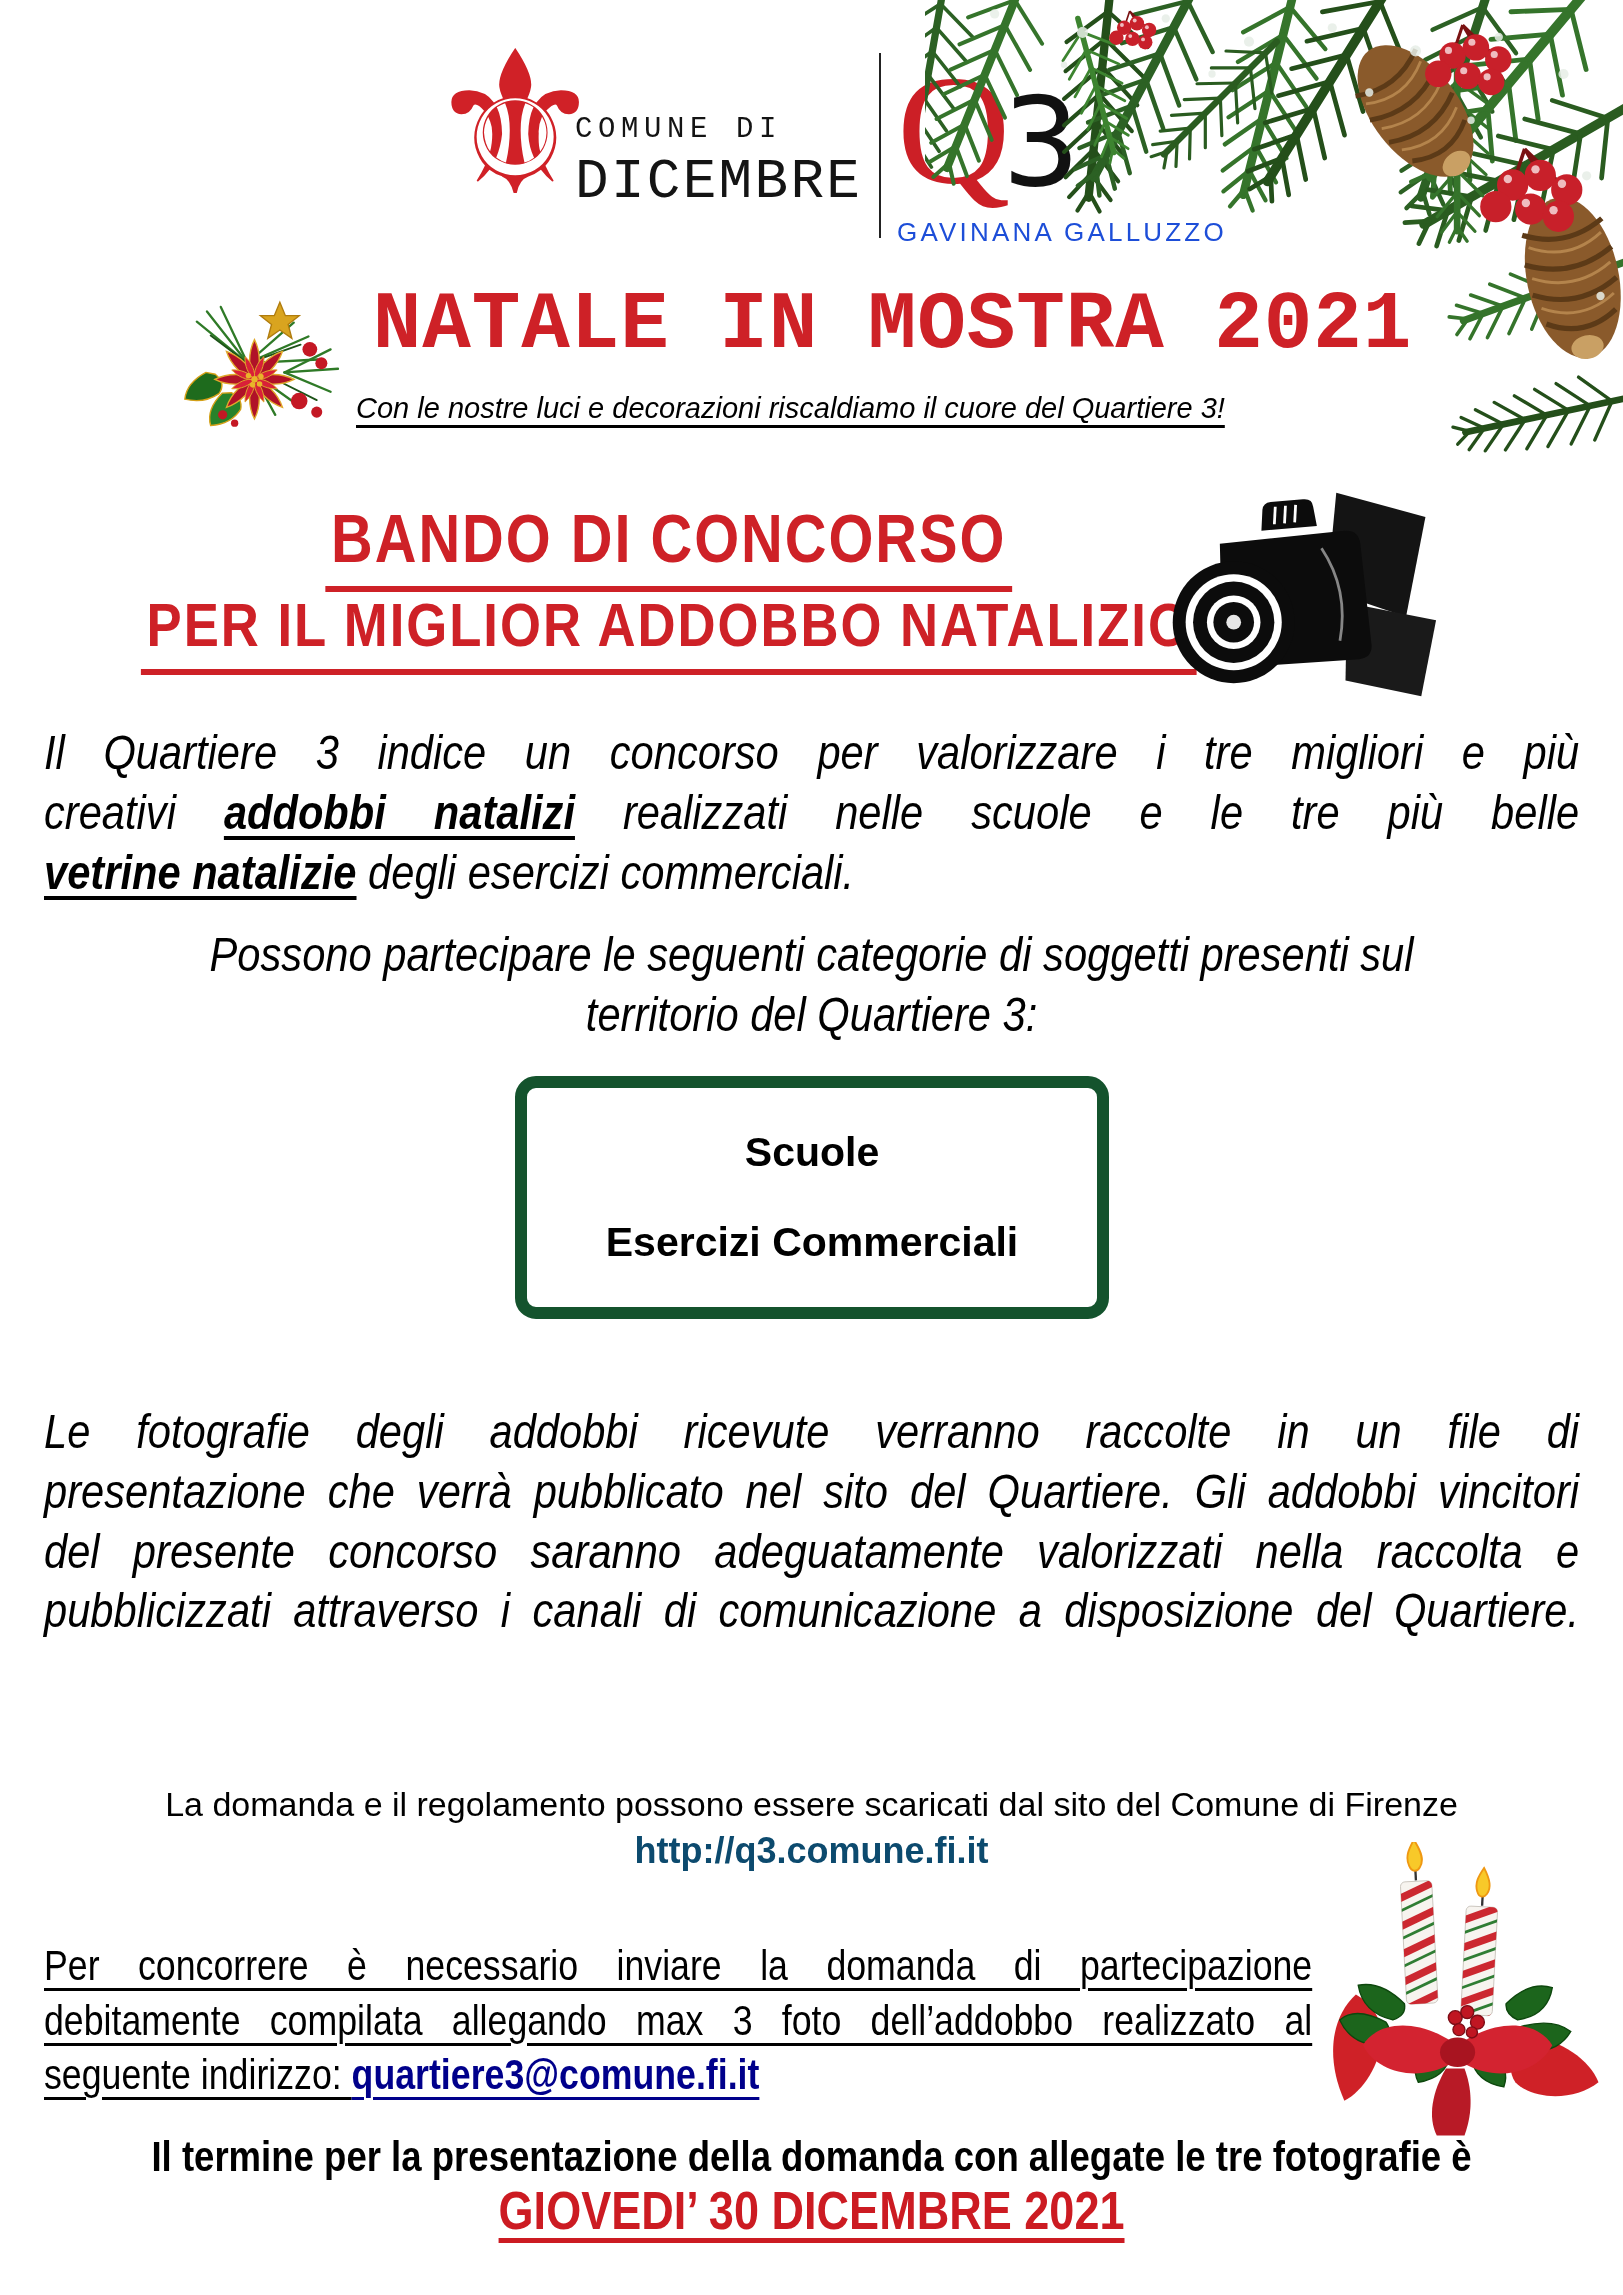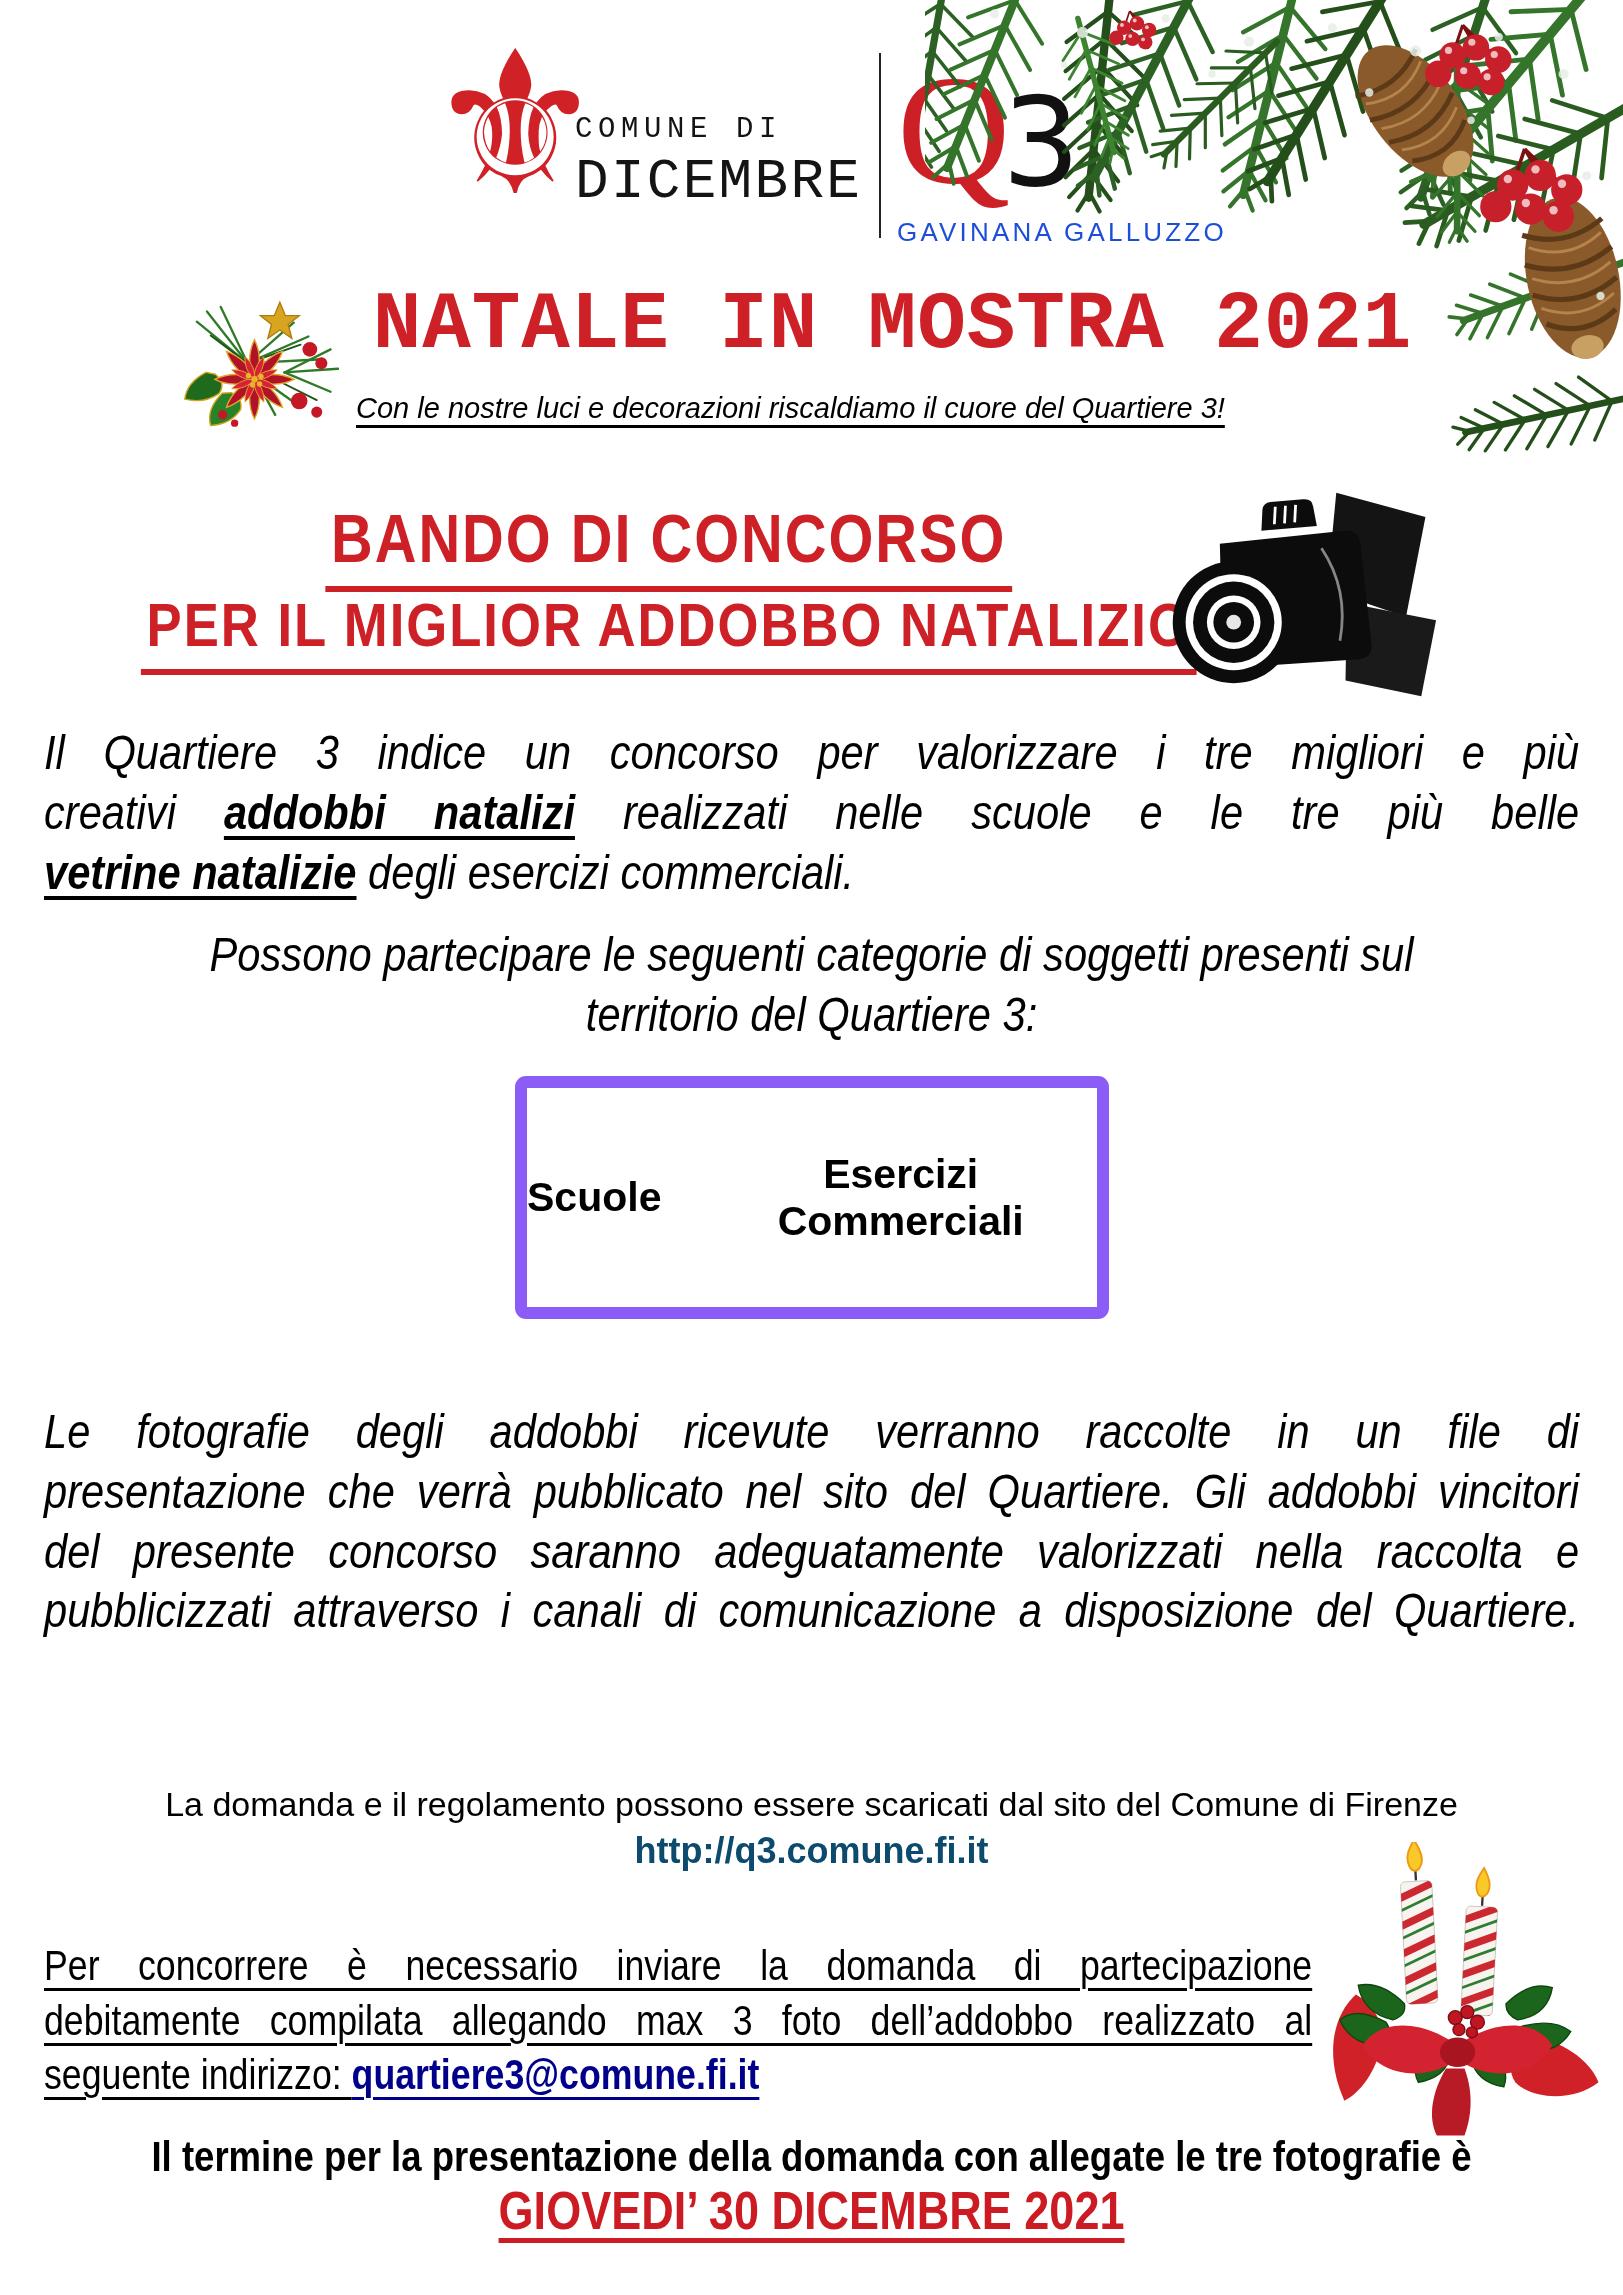--- a/index.html
+++ b/index.html
@@ -37,22 +37,22 @@
   
   .para-full{left:44px;width:1806px}
   .par{font-size:49px;font-style:italic;line-height:1.22;color:#000}
   .j{text-align:justify;text-align-last:justify}
   .bu{font-weight:700;text-decoration:underline;text-decoration-thickness:4.2px;text-underline-offset:7.4px}
 
   .intro{top:723px}
   .participate{top:925px}
 
   
-  .catbox{left:515px;top:1076px;width:594px;height:243px;border:12px solid #8b5cf6;border-radius:11px;
-          box-sizing:border-box;display:flex;flex-direction:row;align-items:center;justify-content:center;
+  .catbox{left:515px;top:1076px;width:594px;height:243px;border:12px solid #14532d;border-radius:21px;
+          box-sizing:border-box;display:flex;flex-direction:column;align-items:center;justify-content:center;
           gap:43px;font-weight:700;font-size:41px;text-align:center}
 
   .photos{top:1402px}
 
   
   .contact{left:44px;top:1782px;width:1535px;text-align:center}
   .contact-line{font-size:34px;line-height:1.32}
   .contact-url{font-size:36px;line-height:1.32;font-weight:700;color:#0c4a6e}
 
   

